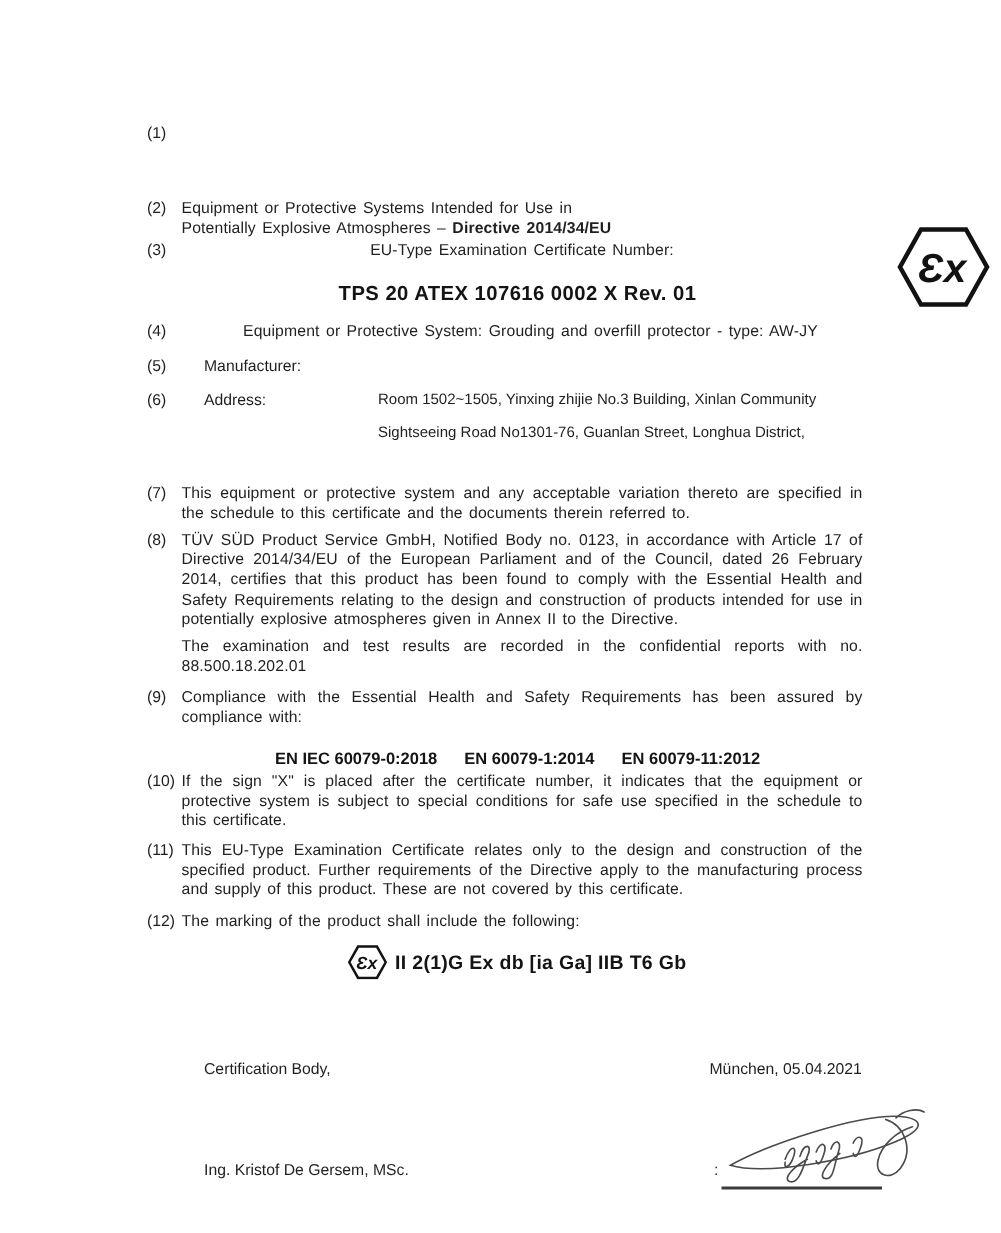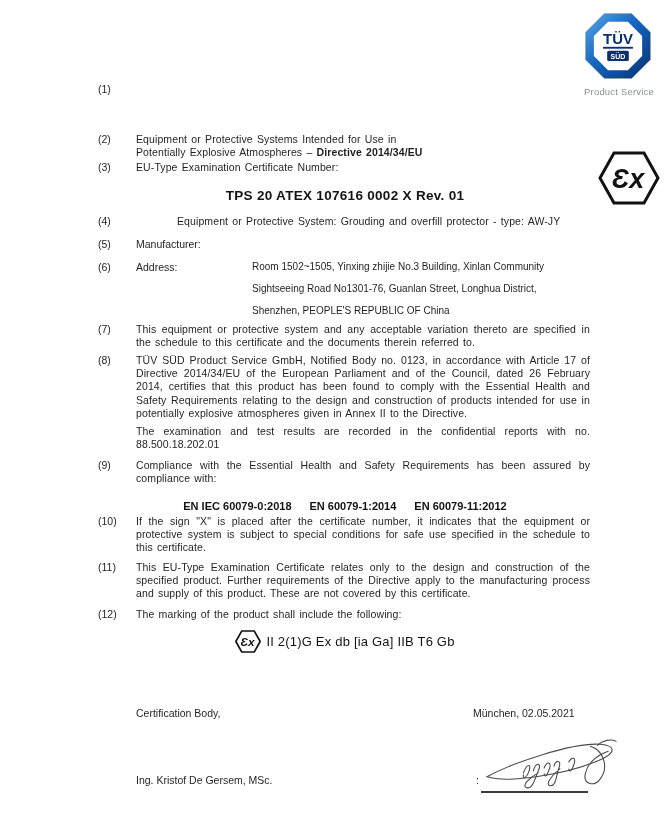--- a/index.html
+++ b/index.html
@@ -17,21 +17,21 @@
   .num {
     position: absolute;
     left: 98px;
     width: 32px;
     font-size: 10.5px;
     line-height: 13.2px;
     color: #1f1f1f;
   }
   .txt {
     position: absolute;
-    left: 136px;
+    left: 121px;
     width: 454px;
     font-size: 10.5px;
     line-height: 13.2px;
     word-spacing: 1.2px;
     letter-spacing: 0.1px;
     color: #1f1f1f;
   }
   .just { text-align: justify; }
   .b { font-weight: bold; }
   .title-label { top: 83px; }
@@ -63,88 +63,69 @@
   .marking-row {
     position: absolute;
     left: 100px;
     top: 630px;
     width: 490px;
     display: flex;
     justify-content: center;
     align-items: center;
     gap: 5px;
   }
-  .marking-text { font-size: 13px; font-weight: normal; color: #141414; letter-spacing: 0.2px; }
+  .marking-text { font-size: 13px; font-weight: bold; color: #141414; letter-spacing: 0.2px; }
   .footer-text { position: absolute; font-size: 10.5px; color: #1f1f1f; }
   .sig-underline {
     position: absolute;
     left: 481px;
     top: 791px;
     width: 107px;
     height: 2px;
     background: #3c3c3c;
   }
   .ex-large { position: absolute; left: 598px; top: 151px; }
   svg text { font-family: "Liberation Sans", sans-serif; }
 </style>
 </head>
 <body>
 
 <div id="page">
 
-  <div class="logo-block">
-    <svg width="66" height="66" viewBox="0 0 64 64">
-      <defs>
-        <linearGradient id="og" x1="0" y1="0" x2="1" y2="1">
-          <stop offset="0" stop-color="#58a8e8"></stop>
-          <stop offset="0.45" stop-color="#1565c0"></stop>
-          <stop offset="1" stop-color="#08316e"></stop>
-        </linearGradient>
-      </defs>
-      <path d="M18.7 0.5 H45.3 L63.5 18.7 V45.3 L45.3 63.5 H18.7 L0.5 45.3 V18.7 Z" fill="url(#og)" stroke="#9aa0a6" stroke-width="0.6"></path>
-      <path d="M22.4 8.6 H41.6 L55.4 22.4 V41.6 L41.6 55.4 H22.4 L8.6 41.6 V22.4 Z" fill="#ffffff"></path>
-      <text x="32" y="30.5" text-anchor="middle" font-size="14.5" font-weight="bold" fill="#0b2f68">TÜV</text>
-      <rect x="17.5" y="32.8" width="29" height="1.8" fill="#0b2f68"></rect>
-      <rect x="21.5" y="36.6" width="21" height="10" rx="1.5" fill="#0b2f68"></rect>
-      <text x="32" y="44.4" text-anchor="middle" font-size="6.8" font-weight="bold" fill="#ffffff">SÜD</text>
-    </svg>
-    <div class="logo-caption">Product Service</div>
-  </div>
 
   <div class="num title-label">(1)</div>
 
   <div class="num" style="top:133px;">(2)</div>
   <div class="txt" style="top:133px;">
     <span>Equipment or Protective Systems Intended for Use in</span><br>
     <span>Potentially Explosive Atmospheres – </span><span class="b">Directive 2014/34/EU</span>
   </div>
 
   <div class="num" style="top:161px;">(3)</div>
-  <div class="txt" style="top:161px;">EU-Type Examination Certificate Number:</div>
+  <div class="txt" style="top:161px;text-align:center;">EU-Type Examination Certificate Number:</div>
 
   <div class="ex-large">
     <svg width="62" height="54" viewBox="0 0 62 54">
       <path d="M16 2 H46 L60 27 L46 52 H16 L2 27 Z" fill="none" stroke="#121212" stroke-width="3"></path>
       <text x="30" y="37" text-anchor="middle" font-size="27" font-weight="bold" font-style="italic" fill="#121212">Ɛx</text>
     </svg>
   </div>
 
   <div class="centered-line certnum">TPS 20 ATEX 107616 0002 X Rev. 01</div>
 
   <div class="num" style="top:215px;">(4)</div>
   <div class="txt" style="top:215px;padding-left:41px;">Equipment or Protective System: Grouding and overfill protector - type: AW-JY</div>
 
   <div class="num" style="top:238px;">(5)</div>
   <div class="collabel" style="top:238px;">Manufacturer:</div>
 
   <div class="num" style="top:261px;">(6)</div>
   <div class="collabel" style="top:261px;">Address:</div>
   <div class="addr-line" style="top:261px;">Room 1502~1505, Yinxing zhijie No.3 Building, Xinlan Community</div>
   <div class="addr-line" style="top:283px;">Sightseeing Road No1301-76, Guanlan Street, Longhua District,</div>
-  <div class="addr-line" style="top:305px;">Shenzhen, PEOPLE'S REPUBLIC OF China</div>
 
   <div class="num" style="top:323px;">(7)</div>
   <div class="txt just" style="top:323px;">This equipment or protective system and any acceptable variation thereto are specified in the schedule to this certificate and the documents therein referred to.</div>
 
   <div class="num" style="top:354px;">(8)</div>
   <div class="txt just" style="top:354px;">TÜV SÜD Product Service GmbH, Notified Body no. 0123, in accordance with Article 17 of Directive 2014/34/EU of the European Parliament and of the Council, dated 26 February 2014, certifies that this product has been found to comply with the Essential Health and Safety Requirements relating to the design and construction of products intended for use in potentially explosive atmospheres given in Annex II to the Directive.</div>
   <div class="txt just" style="top:425px;">The examination and test results are recorded in the confidential reports with no. 88.500.18.202.01</div>
 
   <div class="num" style="top:459px;">(9)</div>
   <div class="txt just" style="top:459px;">Compliance with the Essential Health and Safety Requirements has been assured by compliance with:</div>
@@ -164,21 +145,21 @@
 
   <div class="marking-row">
     <svg width="26" height="23" viewBox="0 0 62 54">
       <path d="M16 2 H46 L60 27 L46 52 H16 L2 27 Z" fill="none" stroke="#121212" stroke-width="4"></path>
       <text x="30" y="38" text-anchor="middle" font-size="28" font-weight="bold" font-style="italic" fill="#121212">Ɛx</text>
     </svg>
     <span class="marking-text">II 2(1)G Ex db [ia Ga] IIB T6 Gb</span>
   </div>
 
   <div class="footer-text" style="left:136px; top:707px;">Certification Body,</div>
-  <div class="footer-text" style="left:473px; top:707px;">München, 02.05.2021</div>
+  <div class="footer-text" style="left:473px; top:707px;">München, 05.04.2021</div>
 
   <div class="abs" style="left:484px; top:736px;">
     <svg width="138" height="58" viewBox="0 0 140 58">
       <g fill="none" stroke="#4a4a4a" stroke-width="1.1" stroke-linecap="round">
         <path d="M3 41 C 28 27, 90 6, 118 8 C 133 9.5, 136 16, 115 25 C 84 38, 26 48, 3 41 Z"></path>
         <path d="M40 37 C 44 26, 49 28, 45 37 C 43 42, 39 44, 40 39"></path>
         <path d="M50 35 C 53 25, 59 27, 55 35 C 52 43, 49 54, 43 52 C 38 50, 46 42, 55 37"></path>
         <path d="M61 32 C 64 24, 69 26, 66 34 C 64 40, 62 42, 61 38"></path>
         <path d="M71 30 C 73 23, 79 24, 76 32 C 73 41, 73 51, 67 50 C 62 49, 68 40, 77 33"></path>
         <path d="M86 26 C 89 20, 94 21, 91 29 C 89 35, 87 37, 86 33"></path>

